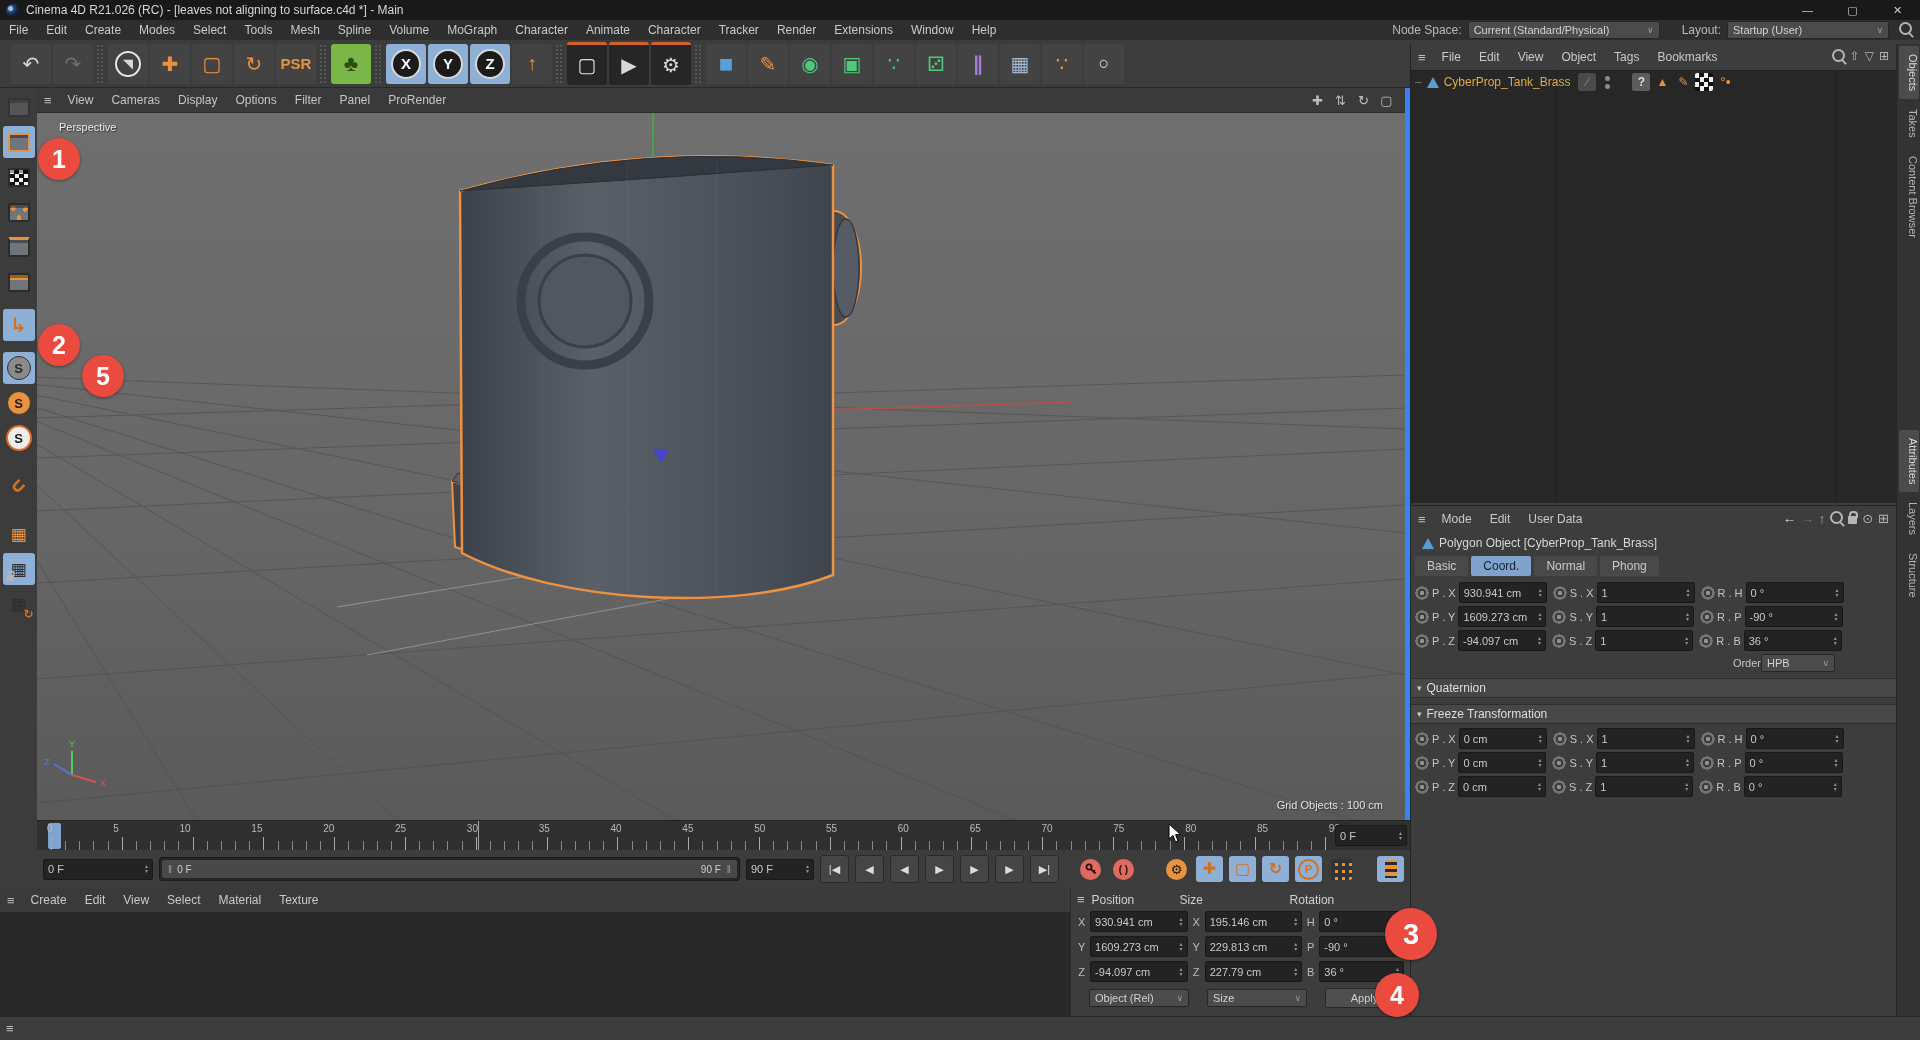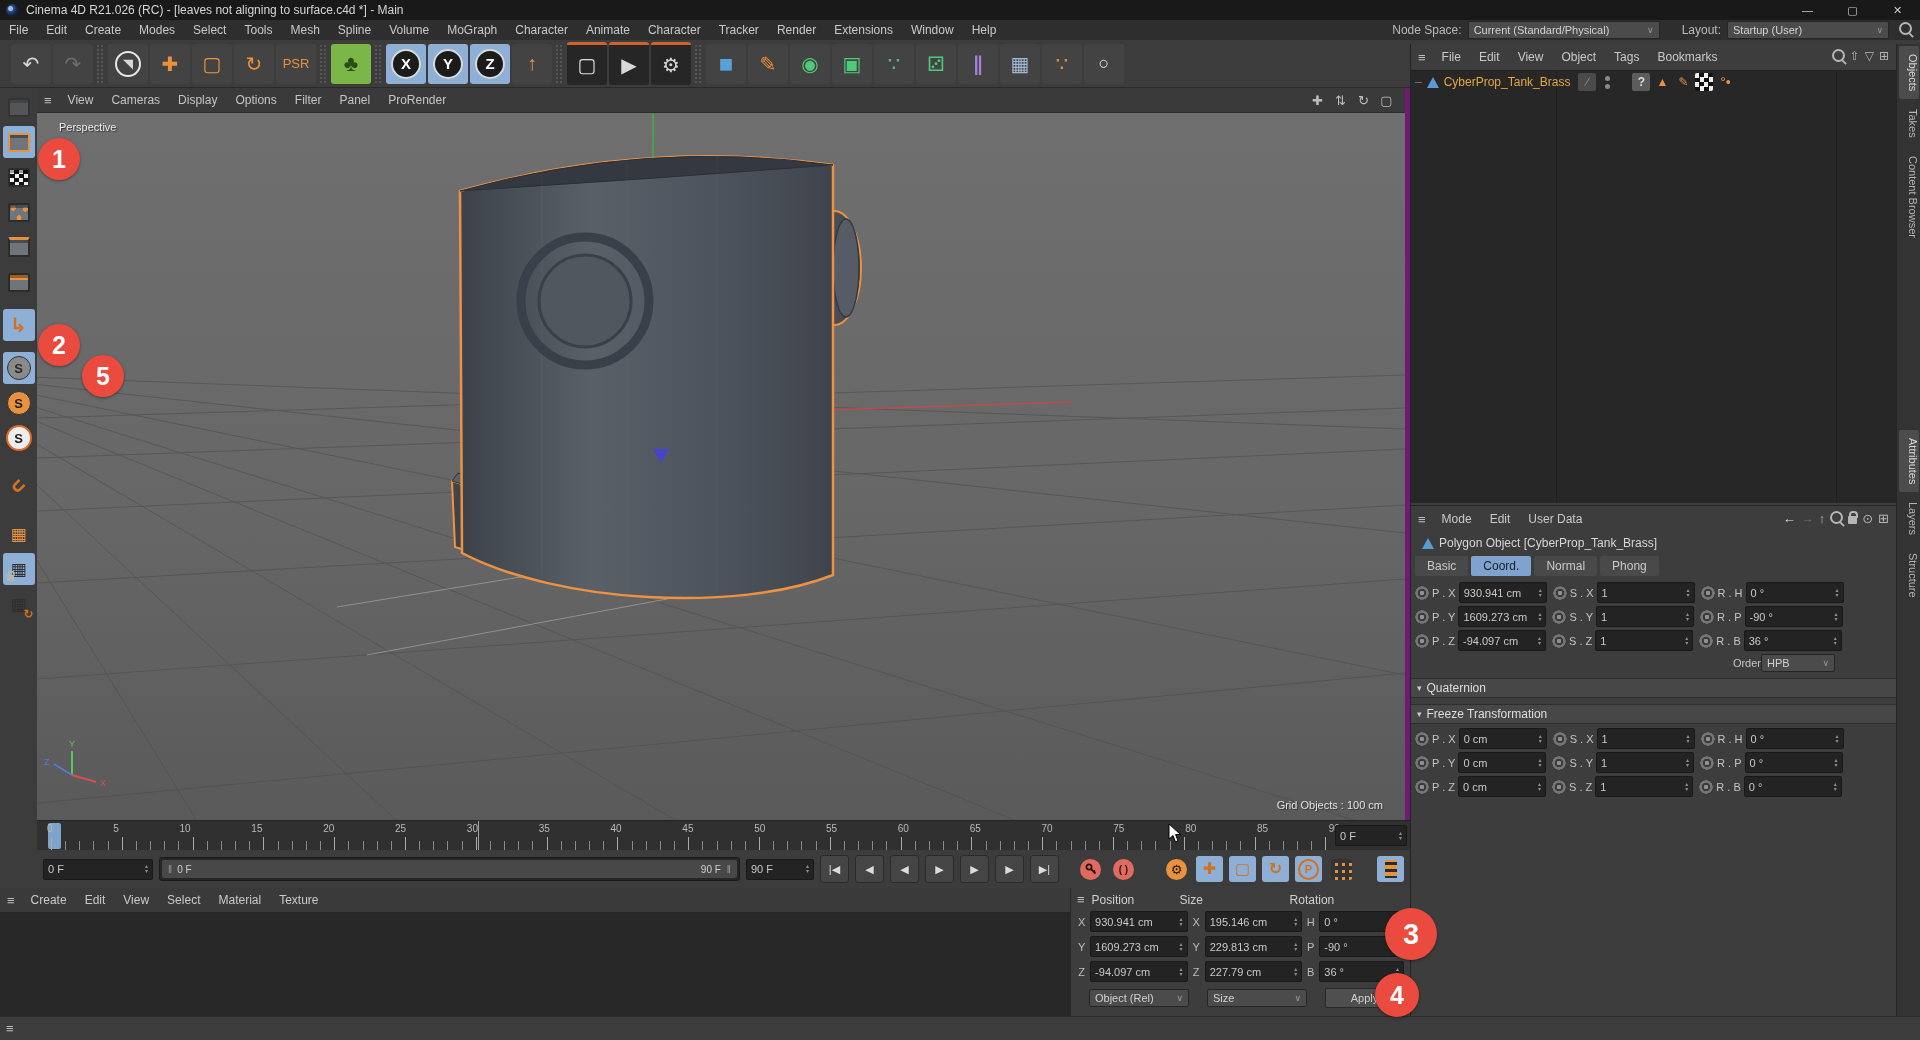--- a/index.html
+++ b/index.html
@@ -1,16 +1,16 @@
 <!DOCTYPE html>
 <html><head>
 <meta charset="utf-8">
 <style>
   html,body{margin:0;padding:0;background:#111;}
-  .app{position:relative;width:1920px;height:1040px;overflow:hidden;background:#701a75;
+  .app{position:relative;width:1920px;height:1040px;overflow:hidden;background:#3b82f6;
        font-family:"Liberation Sans","DejaVu Sans",sans-serif;font-size:12px;color:#c9c9c9;
        -webkit-user-select:none;user-select:none;}
   .abs{position:absolute}
   .row{display:flex;align-items:center}
   
   .titlebar{left:0;top:0;width:1920px;height:20px;background:#191919;display:flex;align-items:center;color:#d6d6d6}
   .appicon{width:13px;height:13px;border-radius:50%;margin:0 7px 0 6px;background:radial-gradient(circle at 35% 35%,#9fc0ea 0 2px,#2c4e86 3px,#10203c 7px);}
   .wbtns{margin-left:auto;display:flex}
   .wbtn{width:45px;height:20px;display:flex;align-items:center;justify-content:center;color:#cfcfcf;font-size:11px}
   .menubar{left:0;top:20px;width:1920px;height:20px;background:#2e2e2e;display:flex;align-items:center}
@@ -175,21 +175,21 @@
   <div class="abs toolbar">
     <span class="tb">↶</span>
     <span class="tb" style="color:#6d6d6d">↷</span>
     <span class="tbsep"></span>
     <span class="tb">
         <span style="border:2px solid #e6e6e6;border-radius:50%;width:22px;height:22px;display:flex;align-items:center;justify-content:center;font-size:13px">◥</span>
       </span>
     <span class="tb" style="color:#e8923f;font-weight:bold">✚</span>
     <span class="tb" style="color:#e8923f">▢</span>
     <span class="tb" style="color:#e8923f">↻</span>
-    <span class="tb" style="font-size:13px;color:#e8923f;font-weight:normal">PSR</span>
+    <span class="tb" style="font-size:15px;color:#e8923f;font-weight:bold">PSR</span>
     <span class="tbsep"></span>
     <span class="tb" style="background:#7ab648;color:#2c4d12;font-size:22px">♣</span>
     <span class="tbsep"></span>
     <span class="tb hl">
         <span class="badge-circle">X</span>
       </span>
     <span class="tb hl">
         <span class="badge-circle">Y</span>
       </span>
     <span class="tb hl">

